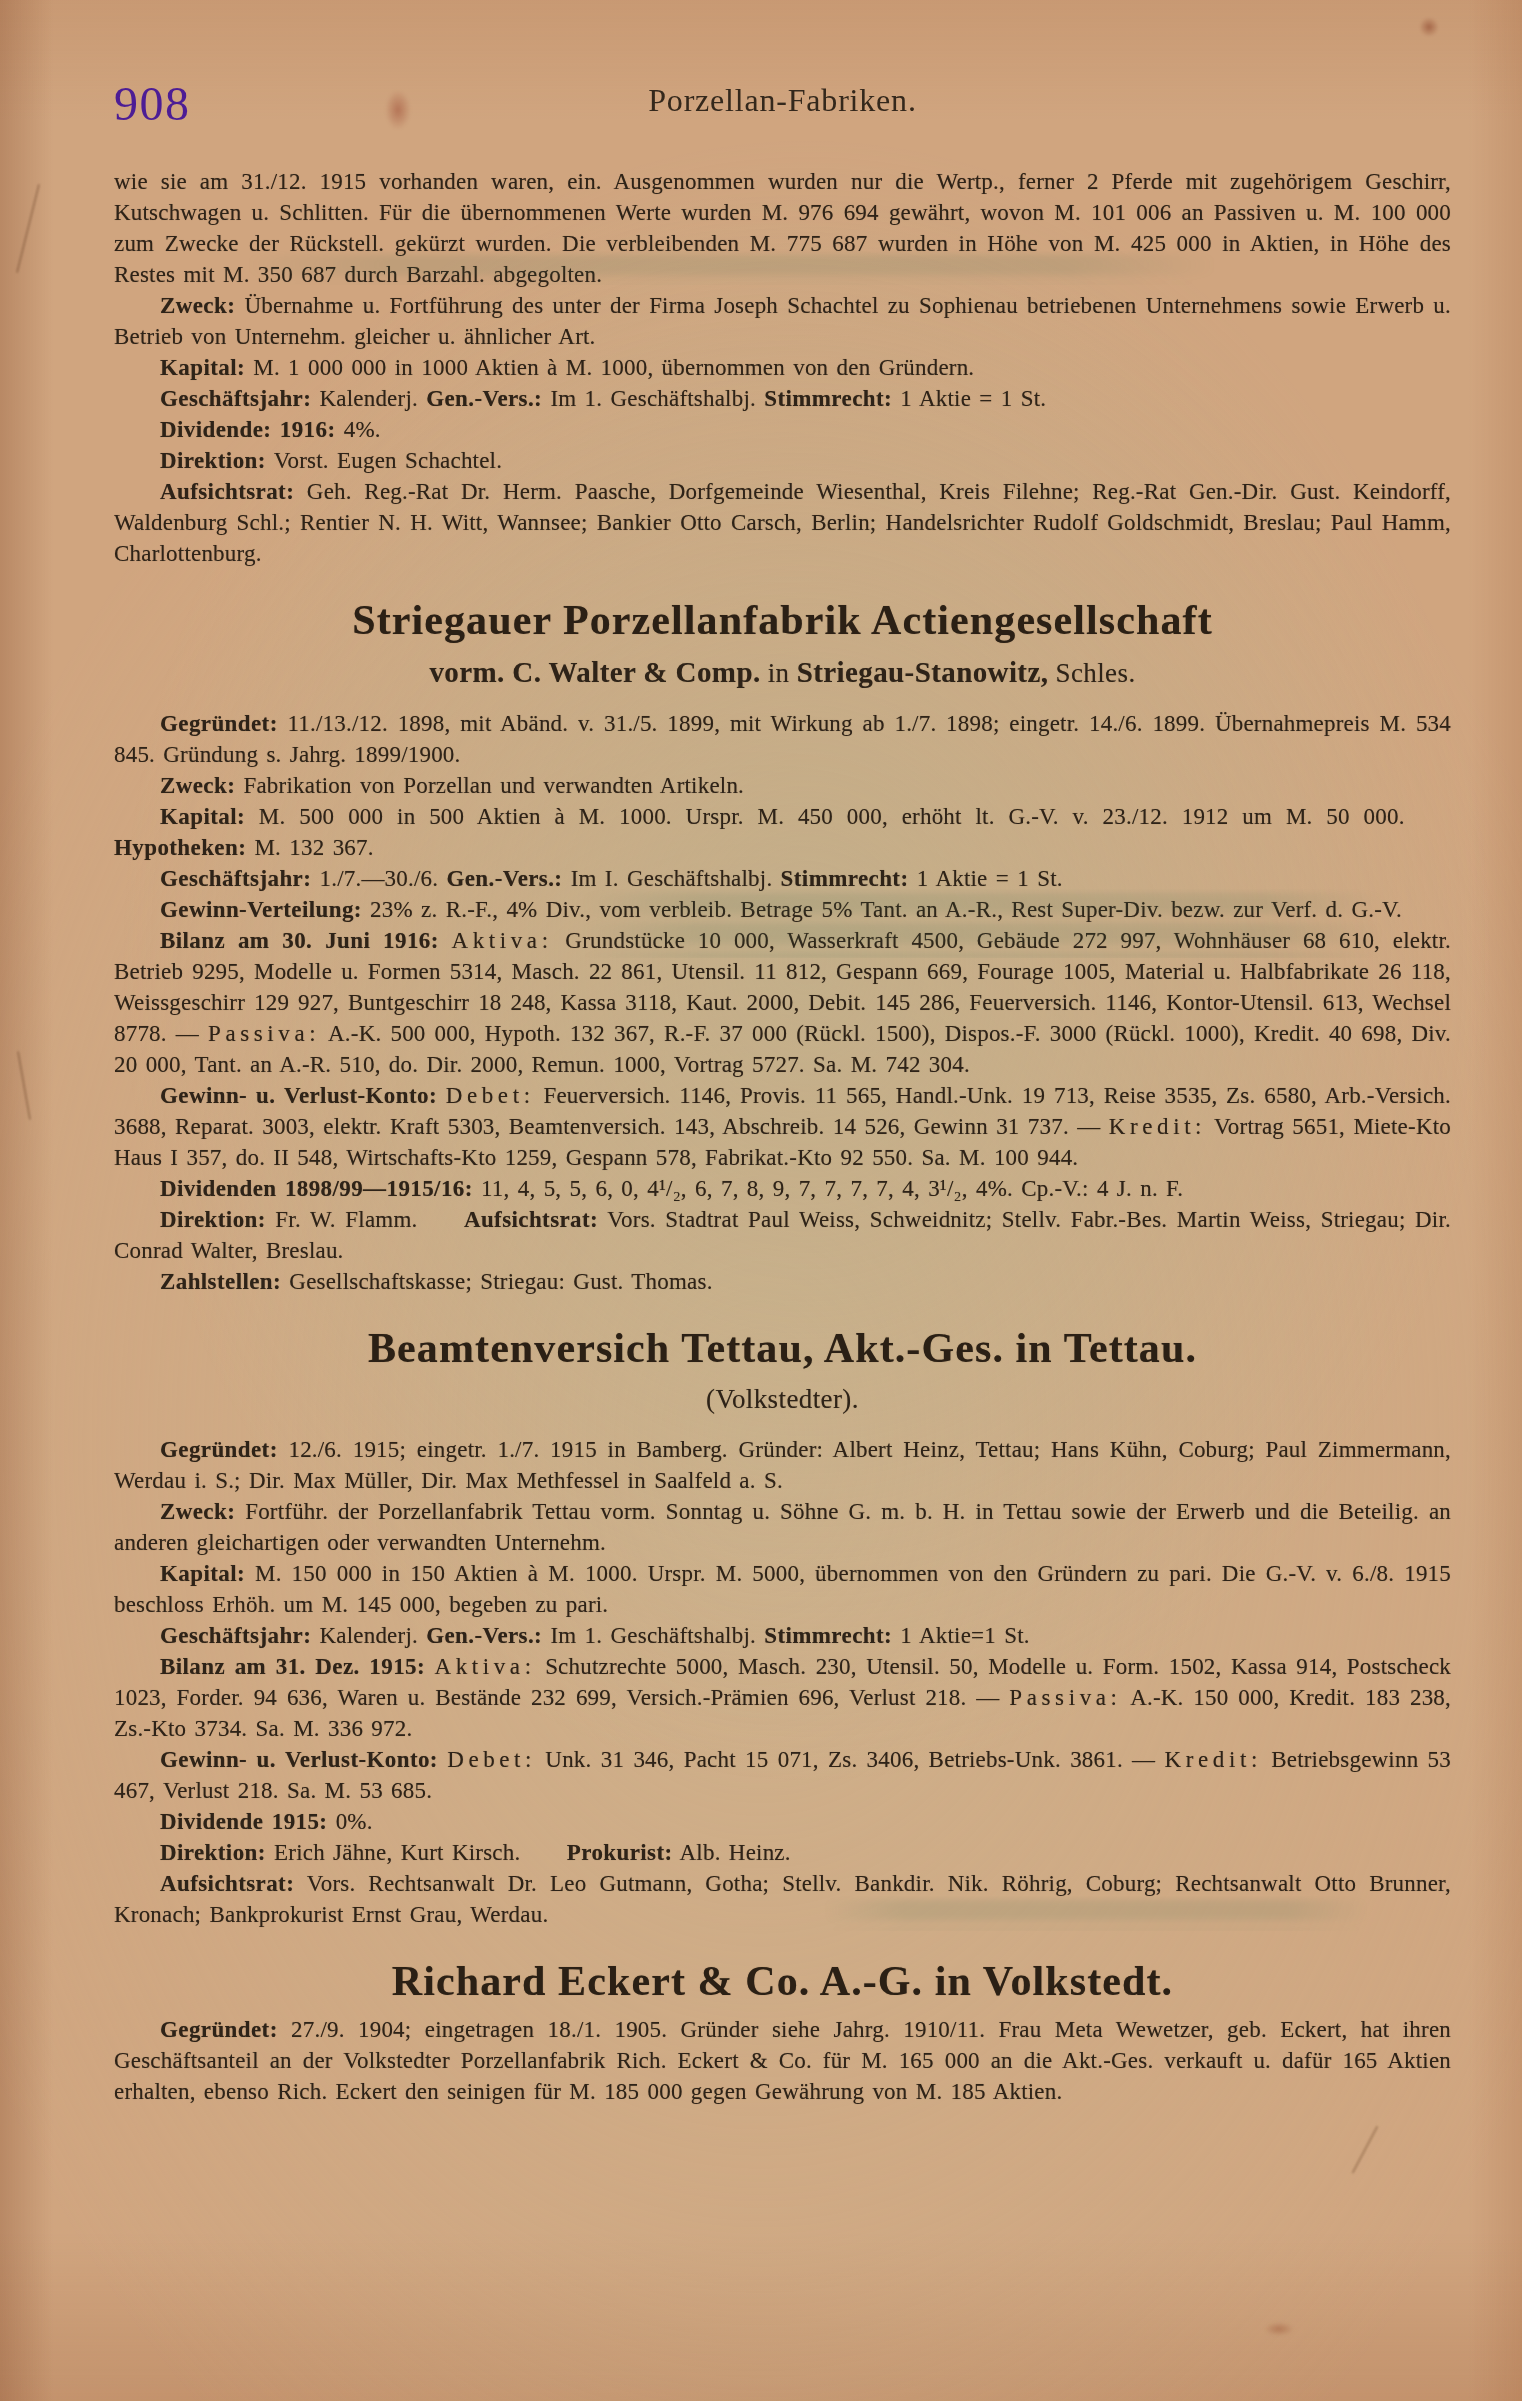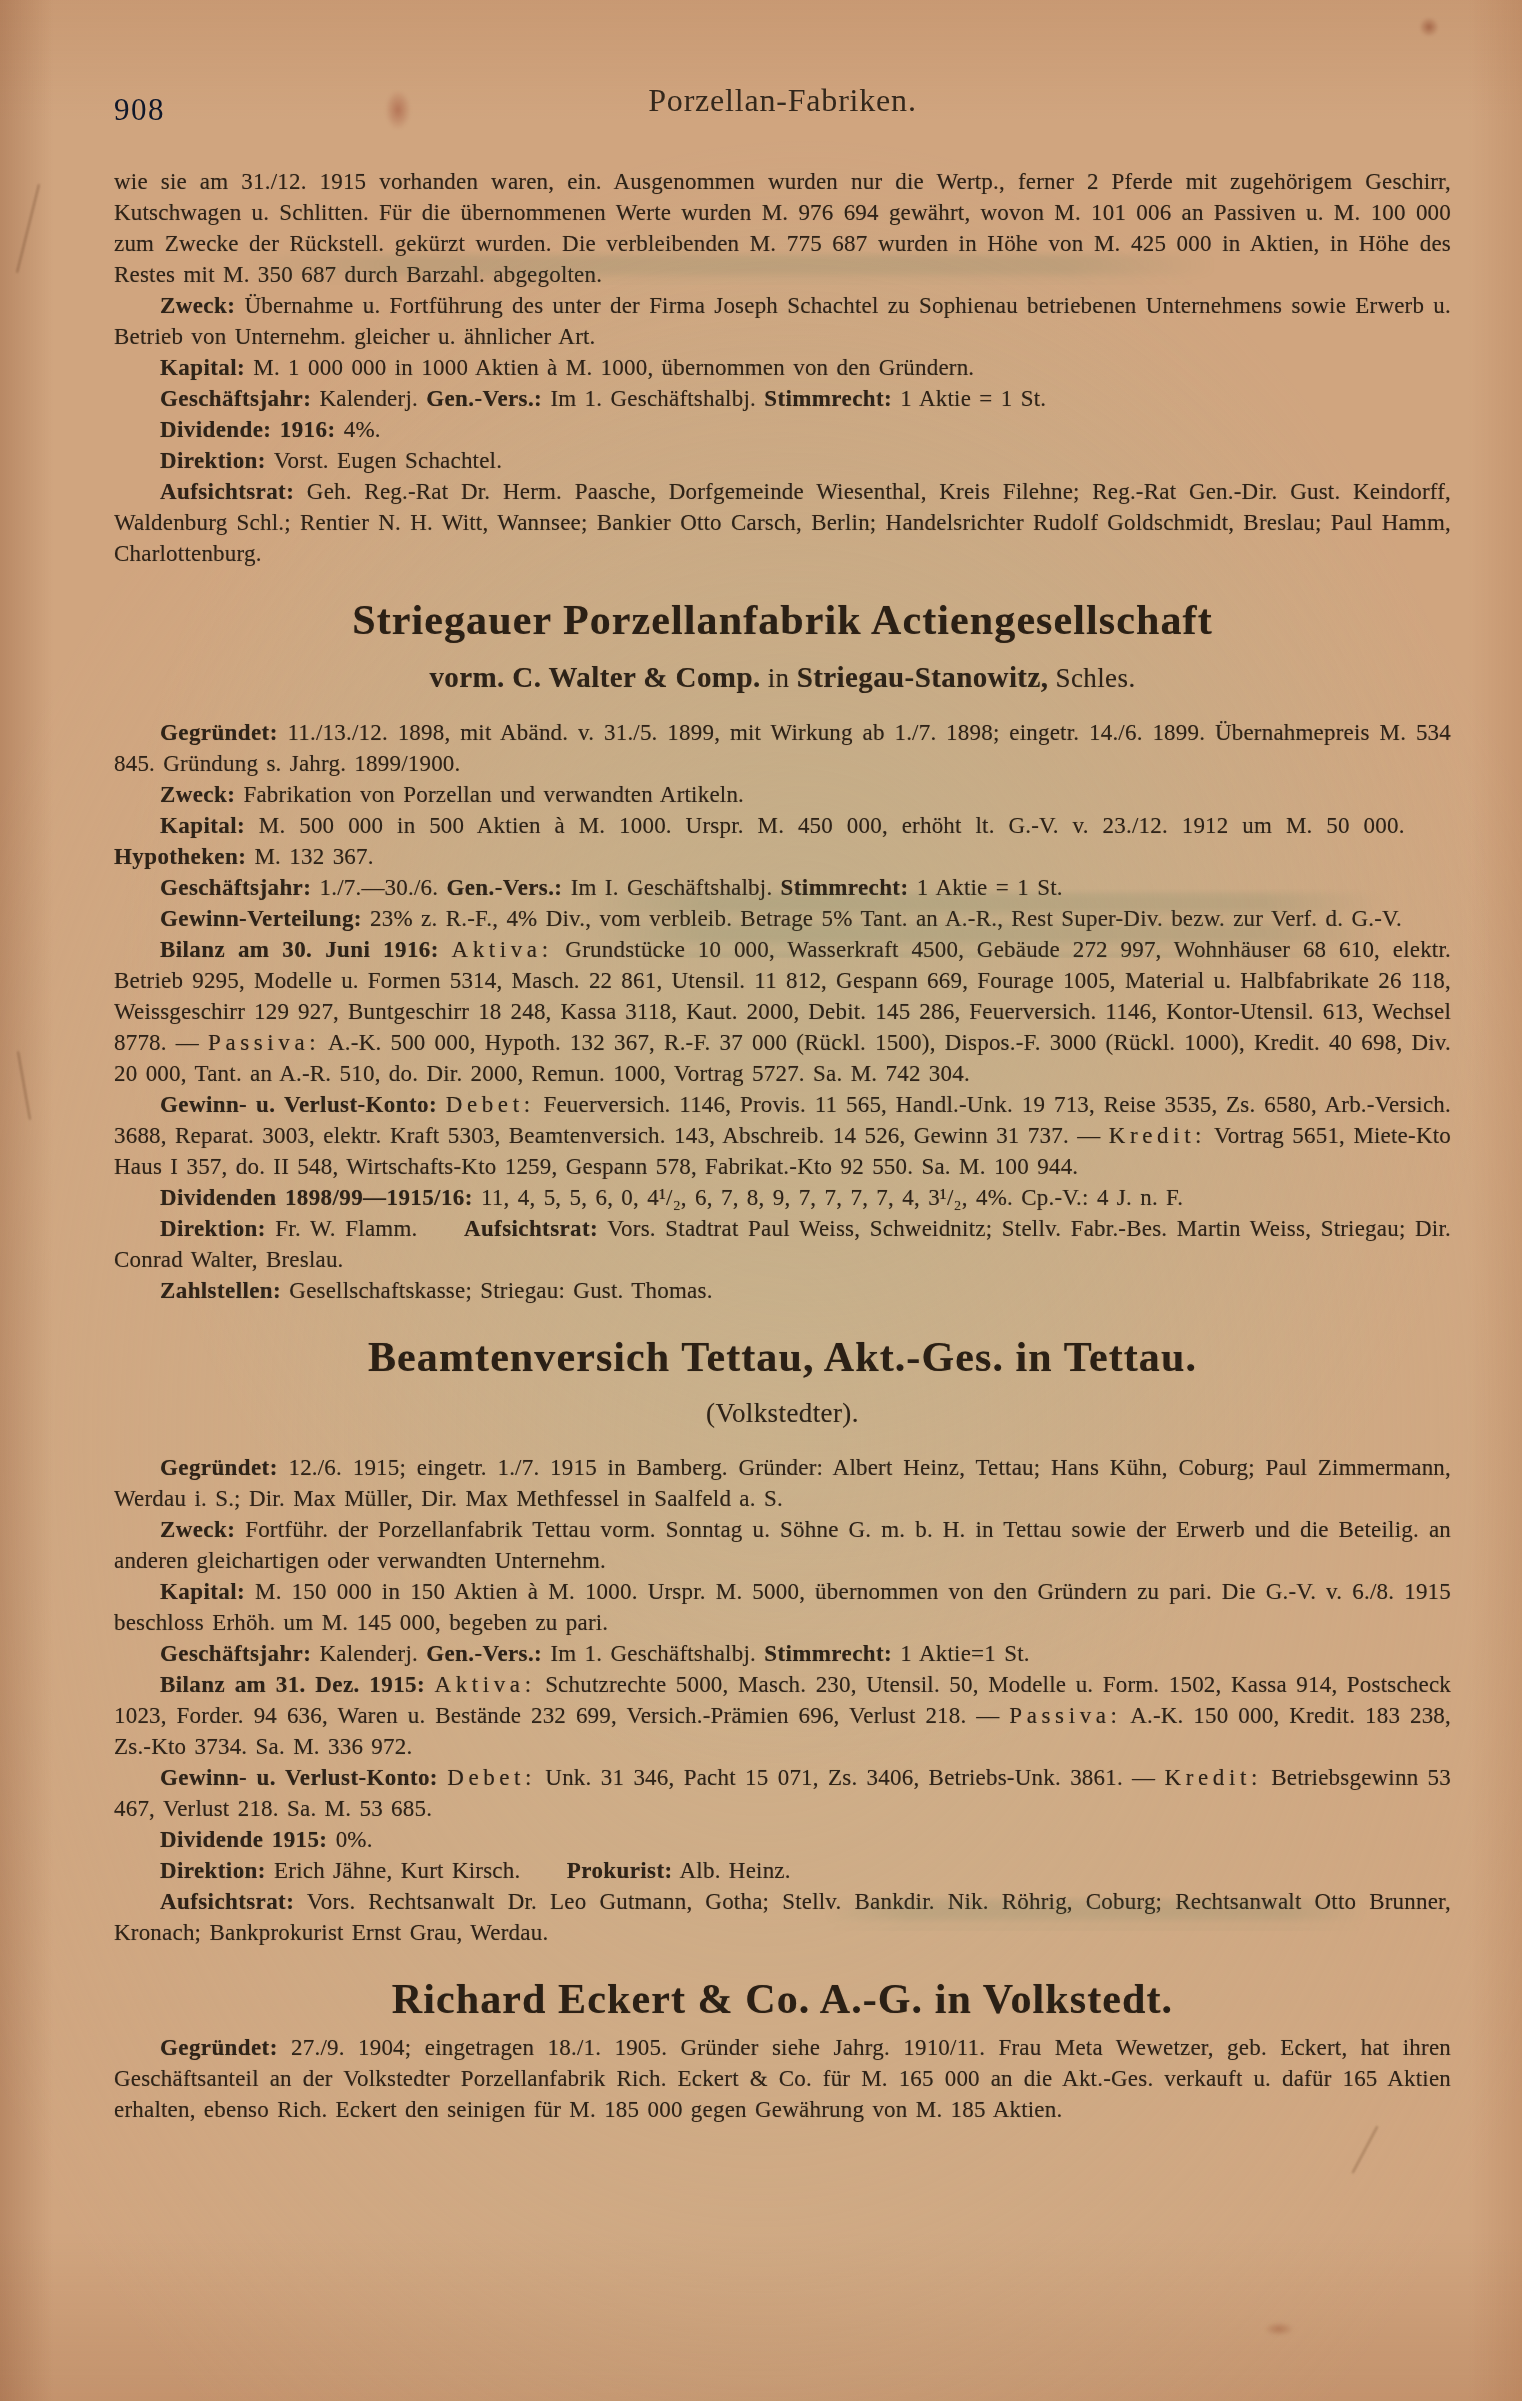--- a/index.html
+++ b/index.html
@@ -16,21 +16,21 @@
     color:#2e2318;
   }
   .page{
     position:absolute;inset:0;
     padding:76px 72px 0 114px;
     box-sizing:border-box;
   }
   .page-header{position:relative;height:43px;margin-bottom:47px;}
   .page-number{
     position:absolute;left:0;top:0;
-    font-size:31px;letter-spacing:1.5px;color:#0f172a;margin-top:16px;
+    font-size:48px;letter-spacing:1.5px;color:#4c1d95;
   }
   .running-head{
     position:absolute;left:0;right:0;top:6px;text-align:center;
     font-size:32px;letter-spacing:0.8px;color:#34281c;
   }
   .body-text{position:relative;}
   p.entry{
     margin:0;font-size:23px;line-height:31px;
     text-align:justify;text-indent:46px;
     letter-spacing:0.2px;word-spacing:2.3px;
@@ -39,21 +39,21 @@
   p.entry.noindent{text-indent:0;}
   .lbl{font-weight:bold;letter-spacing:0.4px;}
   .sperr{letter-spacing:4.6px;}
   h2.sec-title{
     margin:27px 0 7.6px 0;text-align:center;
     font-size:42px;font-weight:bold;letter-spacing:1.1px;line-height:49px;
     color:#2b2015;text-shadow:0 0 0.8px rgba(62,44,26,0.5);
   }
   .sec-subtitle{
     margin:0 0 15px 0;text-align:center;
-    font-size:27px;line-height:48px;letter-spacing:0.4px;
+    font-size:27px;line-height:39px;letter-spacing:0.4px;
     text-shadow:0 0 0.8px rgba(62,44,26,0.4);
   }
   .sec-subtitle .b{font-weight:bold;font-size:29px;}
   section{margin:0;}
   
   .stain{position:absolute;border-radius:50%;pointer-events:none;}
   .stain-1{left:385px;top:90px;width:26px;height:40px;background:radial-gradient(rgba(148,58,38,0.45),rgba(148,58,38,0) 70%);filter:blur(1.5px);}
   .stain-2{left:1419px;top:17px;width:20px;height:20px;background:radial-gradient(rgba(130,52,30,0.5),rgba(130,52,30,0) 70%);filter:blur(0.8px);}
   .stain-3{left:1264px;top:2322px;width:30px;height:13.7px;background:radial-gradient(rgba(140,60,30,0.35),rgba(140,60,30,0) 70%);filter:blur(1.5px);}
   .scratch{position:absolute;background:rgba(90,50,25,0.35);pointer-events:none;}

